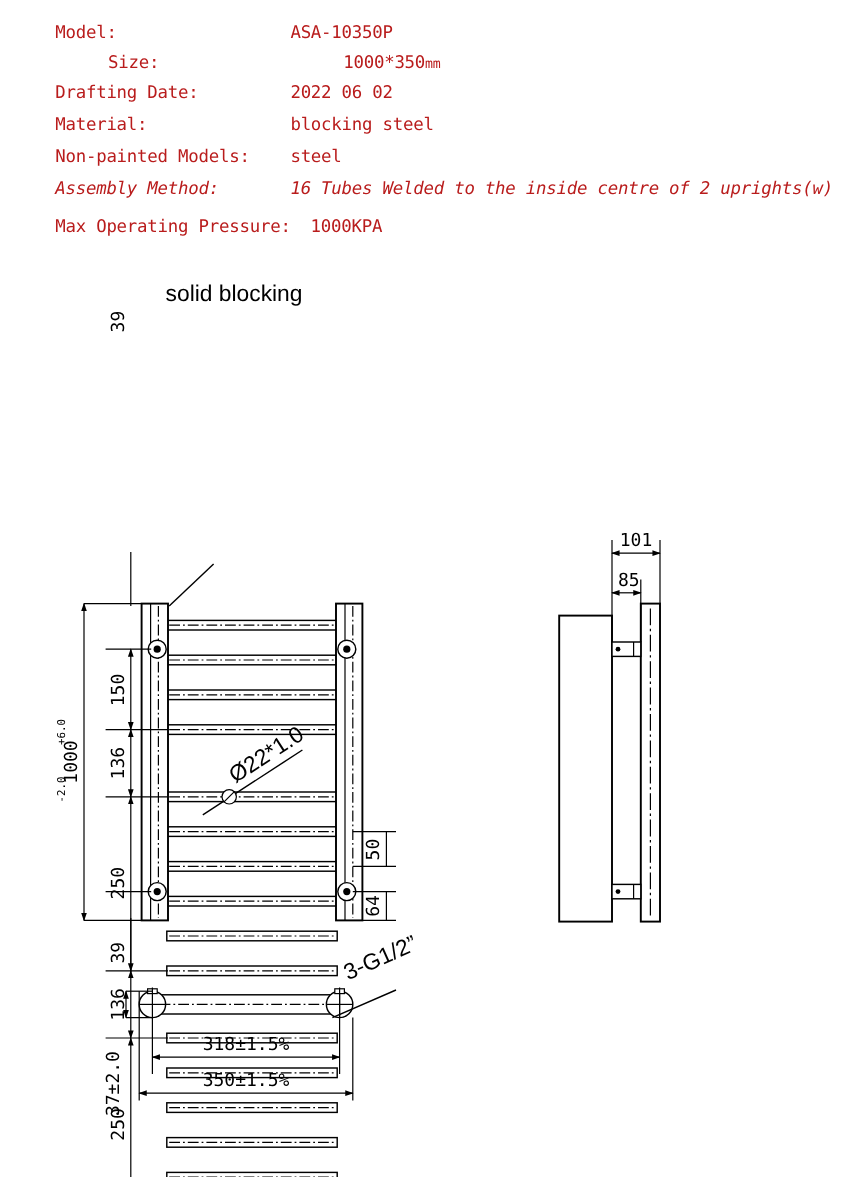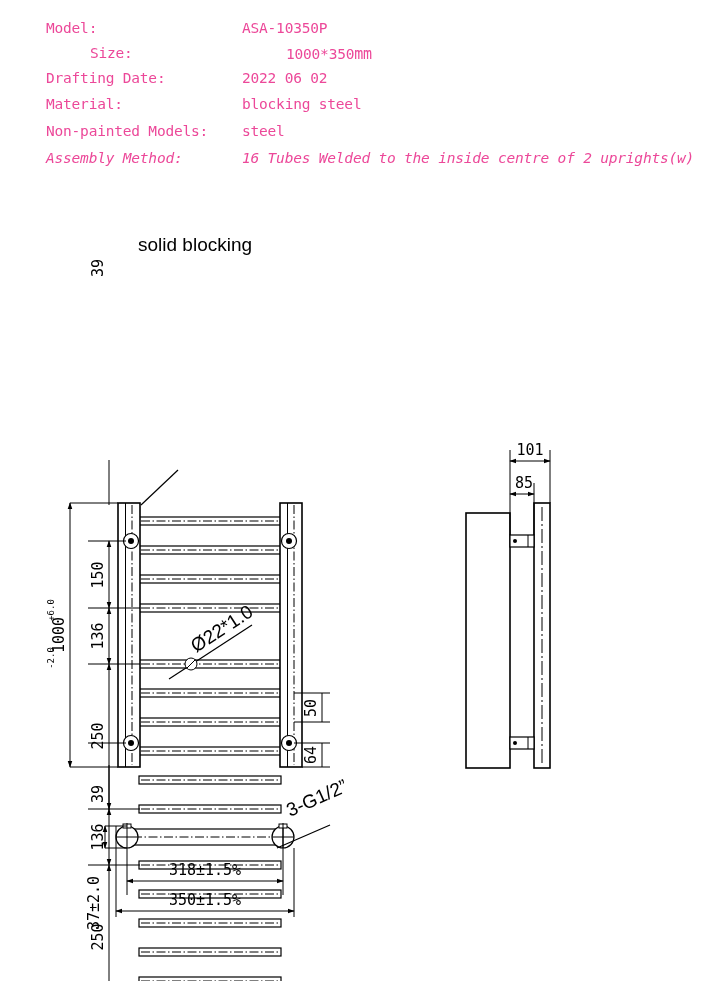--- a/index.html
+++ b/index.html
@@ -5,27 +5,27 @@
   html,body{margin:0;padding:0;background:#ffffff;}
   body{width:720px;height:981px;overflow:hidden;
        font-family:"DejaVu Sans Mono","Liberation Mono",monospace;
        color:#000000;}
   #sheet{position:relative;width:720px;height:981px;background:#fff;}
 
   
   #spec{position:absolute;left:0;top:0;width:720px;height:210px;}
   .spec-row{position:absolute;left:46px;white-space:nowrap;
             font-family:"DejaVu Sans Mono","Liberation Mono",monospace;
-            font-size:14.5px;letter-spacing:-0.2px;color:#ec4899;}
+            font-size:14.5px;letter-spacing:-0.2px;color:#b91c1c;}
   .spec-row .k{display:inline-block;}
   .spec-row .v{position:absolute;left:196px;top:0;white-space:nowrap;}
   .spec-row.wide .v{position:static;margin-left:8px;}
   .r0{top:20px;} .r1{top:45px;margin-left:44px;} .r2{top:70px;text-align:right;}
   .r3{top:96px;} .r4{top:123px;} .r5{top:150px;font-style:italic;} .r6{top:181px;}
-  .unit-sm{font-size:15px;}
+  .unit-sm{font-size:11px;}
 
   
   #draw{position:absolute;left:0;top:205px;width:720px;height:776px;}
   svg{display:block;}
   text{font-family:"DejaVu Sans Mono","Liberation Mono",monospace;fill:#000;}
   .dimtxt{font-size:15px;}
   .anno{font-family:"Liberation Sans","DejaVu Sans",sans-serif;font-size:19px;}
   .tol{font-size:9px;}
   .ln{stroke:#000;fill:none;}
   .thin{stroke-width:1;}
@@ -59,20 +59,24 @@
       <span class="v">blocking steel</span>
     </div>
     <div class="spec-row r4">
       <span class="k">Non-painted Models:</span>
       <span class="v">steel</span>
     </div>
     <div class="spec-row r5">
       <span class="k">Assembly Method:</span>
       <span class="v">16 Tubes Welded to the inside centre of 2 uprights(w)</span>
     </div>
+    <div class="spec-row r6 wide">
+      <span class="k">Max Operating Pressure:</span>
+      <span class="v">1000KPA</span>
+    </div>
   </div>
 
   <div id="draw">
   <svg width="720" height="776" viewBox="0 0 720 776">
 
     <defs>
       <marker id="ar" viewBox="0 0 10 10" refX="9" refY="5" markerWidth="7" markerHeight="7" orient="auto-start-reverse">
         <path d="M0,1.6 L10,5 L0,8.4 z" fill="#000"></path>
       </marker>
       <marker id="arS" viewBox="0 0 10 10" refX="9" refY="5" markerWidth="6" markerHeight="6" orient="auto-start-reverse">

